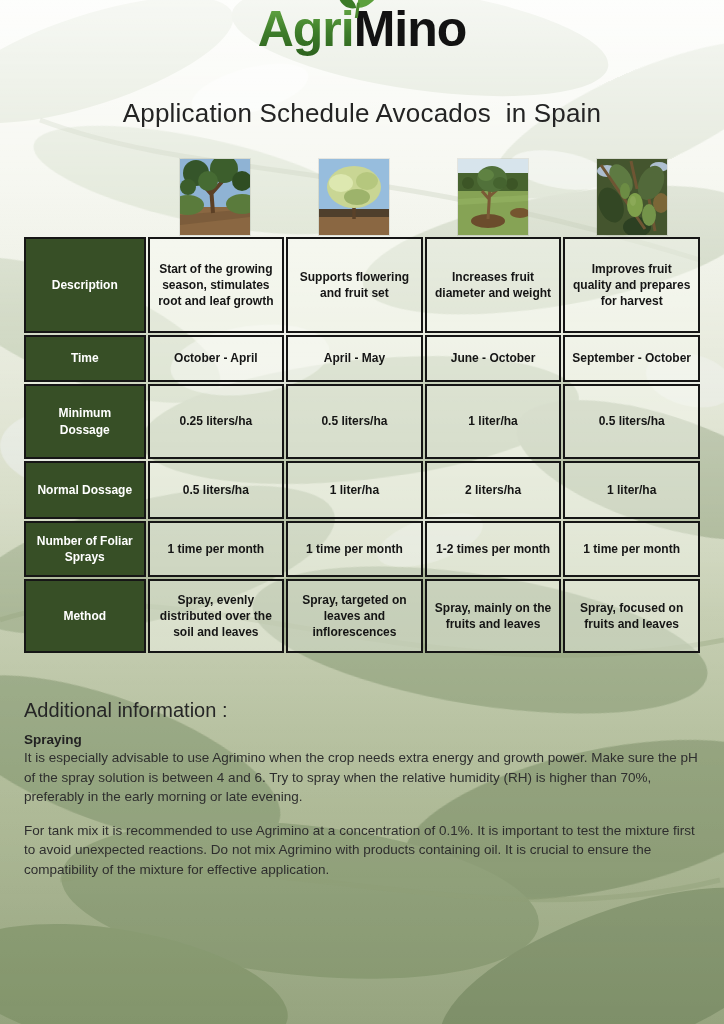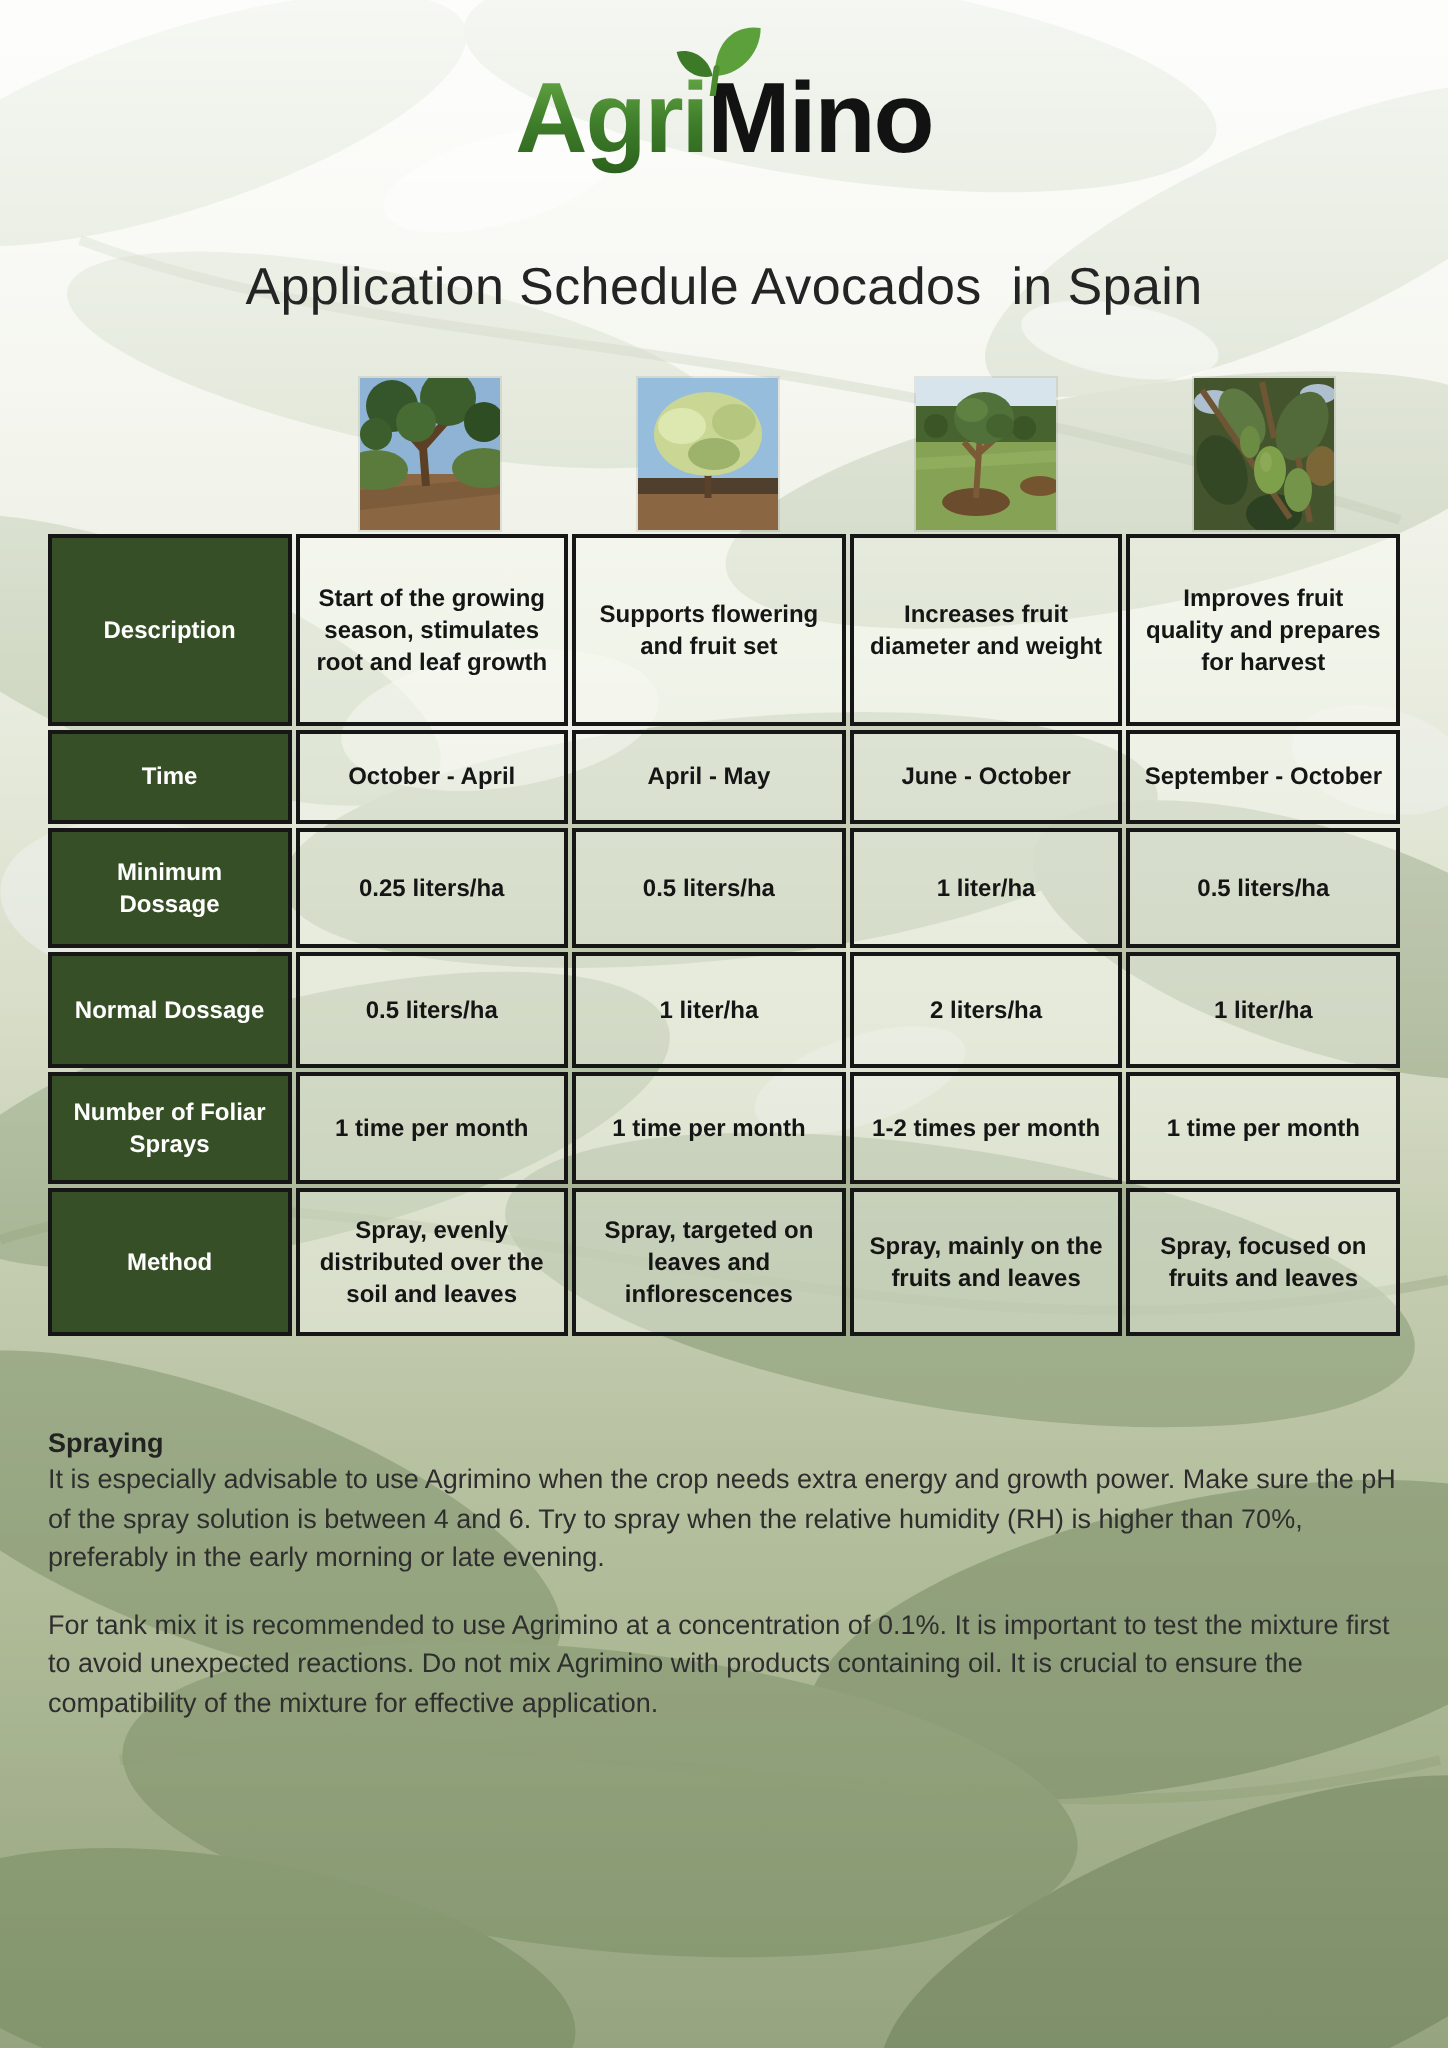--- a/index.html
+++ b/index.html
@@ -3,21 +3,21 @@
 <meta charset="utf-8">
 <style>
   * { margin:0; padding:0; box-sizing:border-box; }
   html,body { background:#777; }
   body { font-family:"Liberation Sans","DejaVu Sans",sans-serif; }
   .page{
     position:relative; width:724px; height:1024px; margin:0 auto;
     overflow:hidden; background:#e9ecdf;
   }
   .bg{ position:absolute; inset:0; z-index:0; }
-  .content{ position:relative; z-index:1; padding-top:30px; }
+  .content{ position:relative; z-index:1; }
 
   
   .logo{ position:relative; width:300px; margin:0 auto; height:62px; text-align:center; }
   .logo-text{ font-size:50px; font-weight:700; letter-spacing:-1px; line-height:58px; }
   .agri{ color:#3f7d2a; }
   @supports ((-webkit-background-clip:text) or (background-clip:text)){
     .agri{
       background:linear-gradient(180deg,#6db04a 0%,#3e7d2a 55%,#2c611d 100%);
       -webkit-background-clip:text; background-clip:text; color:transparent;
     }
@@ -47,21 +47,21 @@
   table.schedule col.c-data{ width:20.45%; }
   table.schedule th, table.schedule td{
     border:2px solid #161616; text-align:center; vertical-align:middle;
     font-size:12px; font-weight:700; padding:3px 6px; line-height:1.35;
   }
   table.schedule th{ background:#374f26; color:#ffffff; }
   table.schedule td{ background:rgba(250,252,245,0.40); color:#151515; }
   tr.r-phase  { height:50px; }
   tr.r-desc   { height:96px; }
   tr.r-time   { height:47px; }
-  tr.r-min    { height:60px; }
+  tr.r-min    { height:75px; }
   tr.r-normal { height:58px; }
   tr.r-foliar { height:56px; }
   tr.r-method { height:74px; }
 
   
   .additional{ margin:44px 26px 0 24px; color:#2c2c2c; }
   .additional h2{ font-size:20px; font-weight:400; color:#262626; margin-bottom:6px; }
   .additional h3{ font-size:13.5px; font-weight:700; margin-top:10px; color:#222; }
   .additional p{ font-size:13.5px; line-height:1.45; margin:1px 0 14px 0; max-width:678px; color:#2e2e2e; }
 </style>
@@ -254,19 +254,20 @@
         <th>Method</th>
         <td>Spray, evenly distributed over the soil and leaves</td>
         <td>Spray, targeted on leaves and inflorescences</td>
         <td>Spray, mainly on the fruits and leaves</td>
         <td>Spray, focused on fruits and leaves</td>
       </tr>
     </tbody>
       </table>
 
     <section class="additional">
+      <h2>Additional information :</h2>
       <h3>Spraying</h3>
       <p>It is especially advisable to use Agrimino when the crop needs extra energy and growth power. Make sure the pH of the spray solution is between 4 and 6. Try to spray when the relative humidity (RH) is higher than 70%, preferably in the early morning or late evening.</p>
       <p>For tank mix it is recommended to use Agrimino at a concentration of 0.1%. It is important to test the mixture first to avoid unexpected reactions. Do not mix Agrimino with products containing oil. It is crucial to ensure the compatibility of the mixture for effective application.</p>
     </section>
 
   </div>
 </div>
 
 </body></html>

